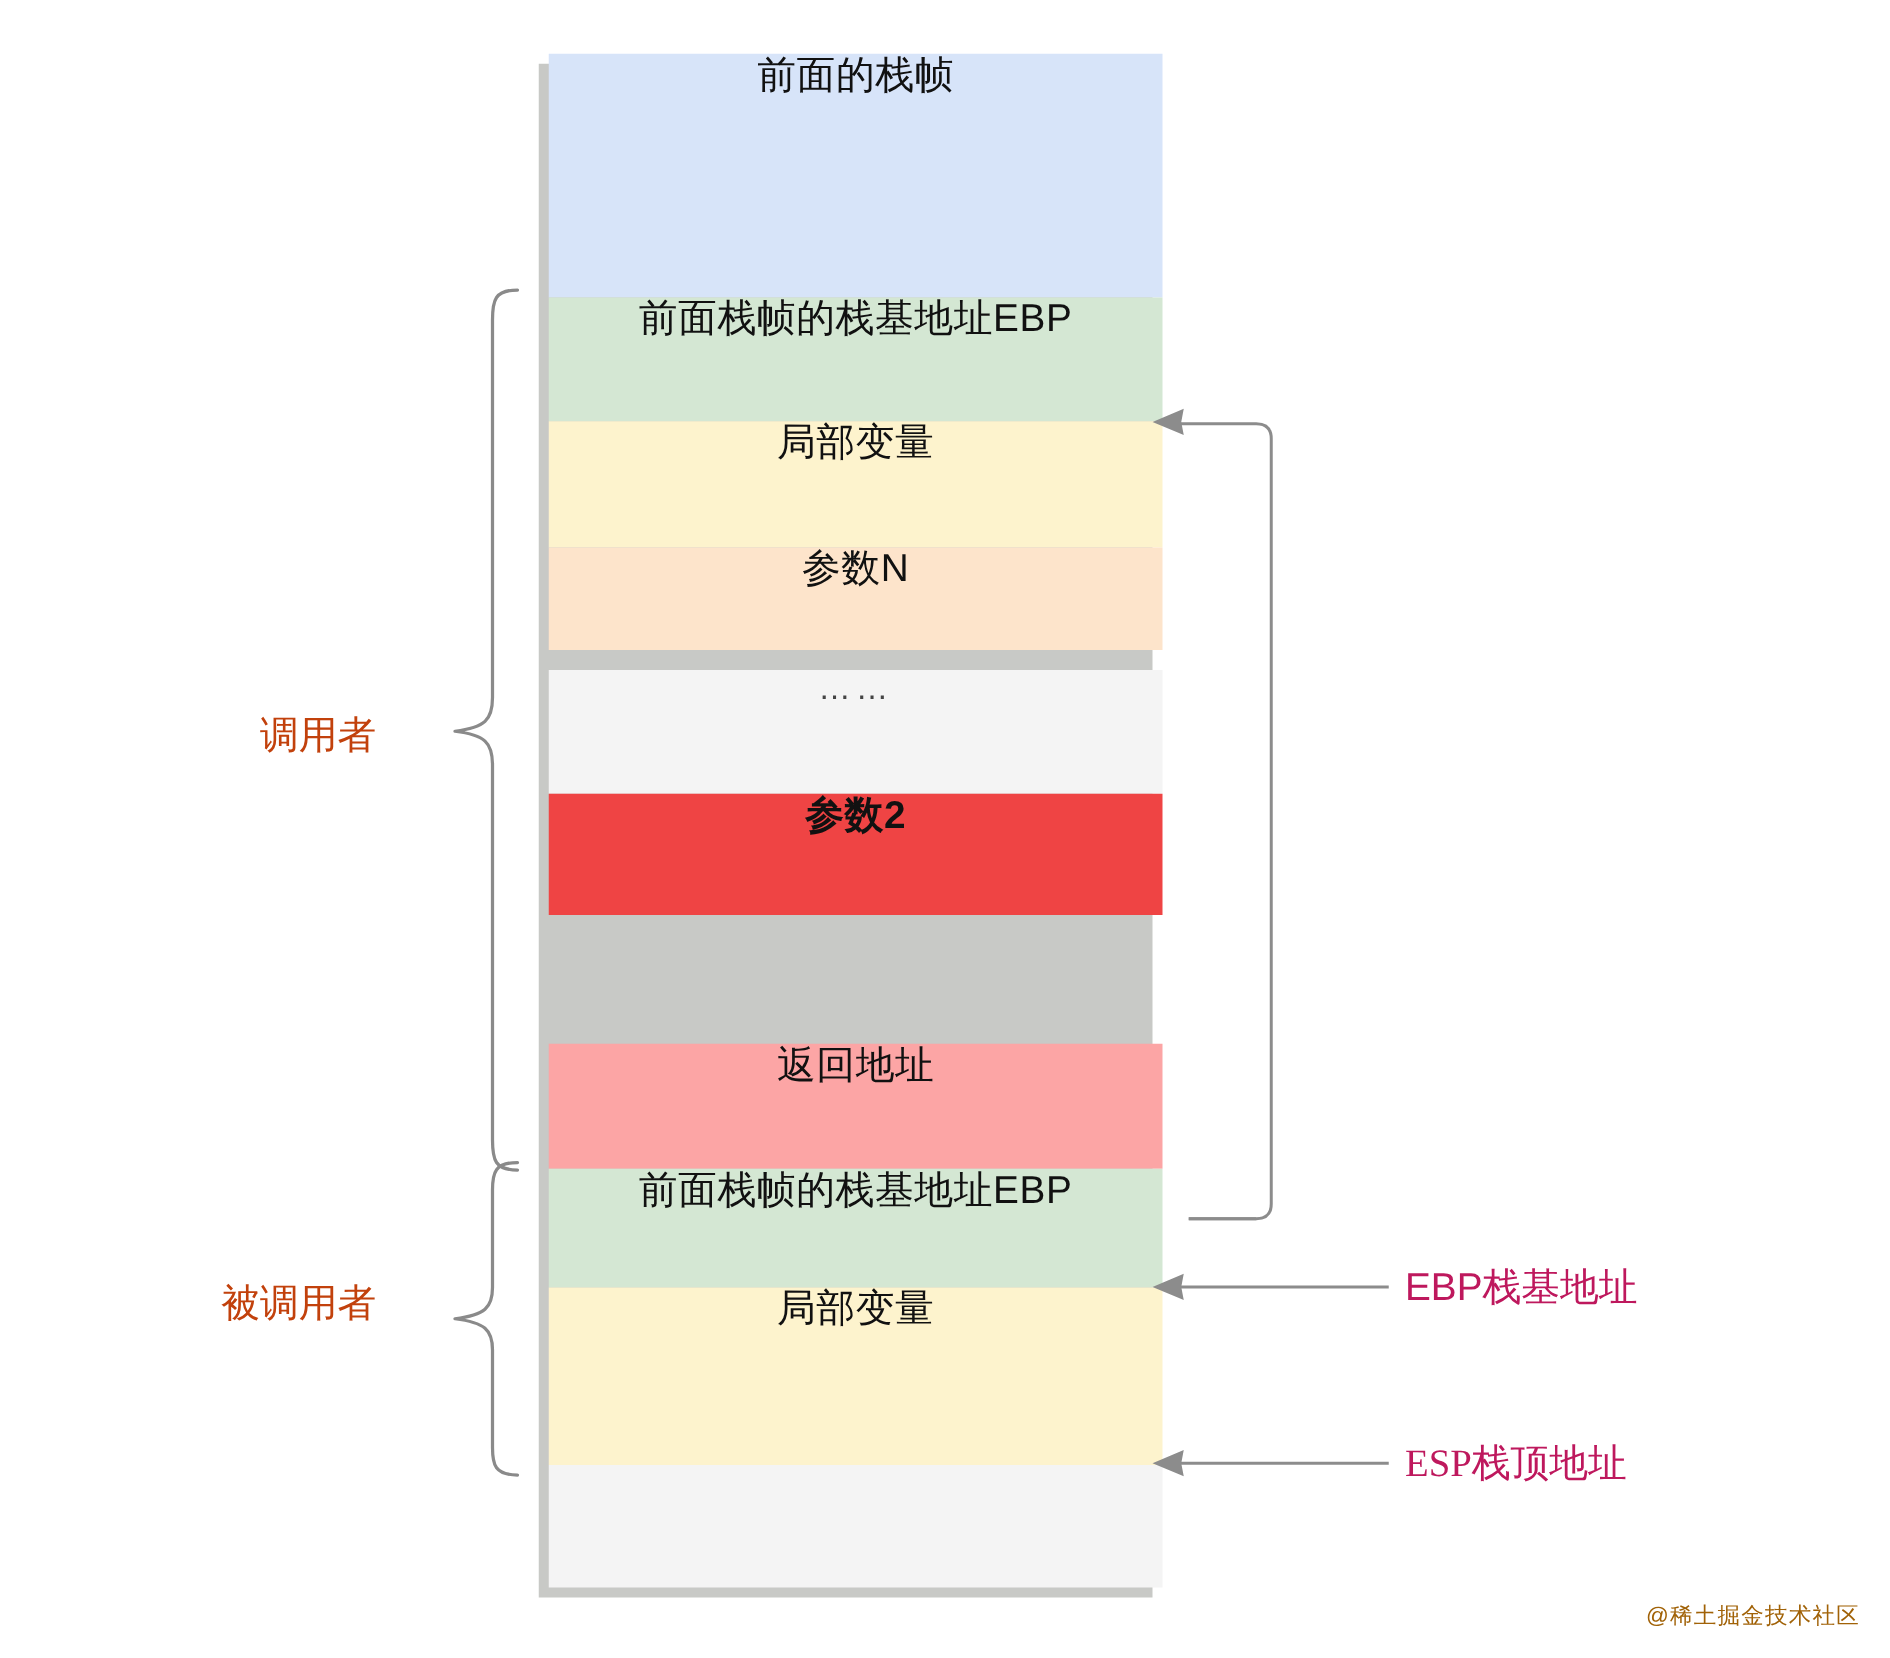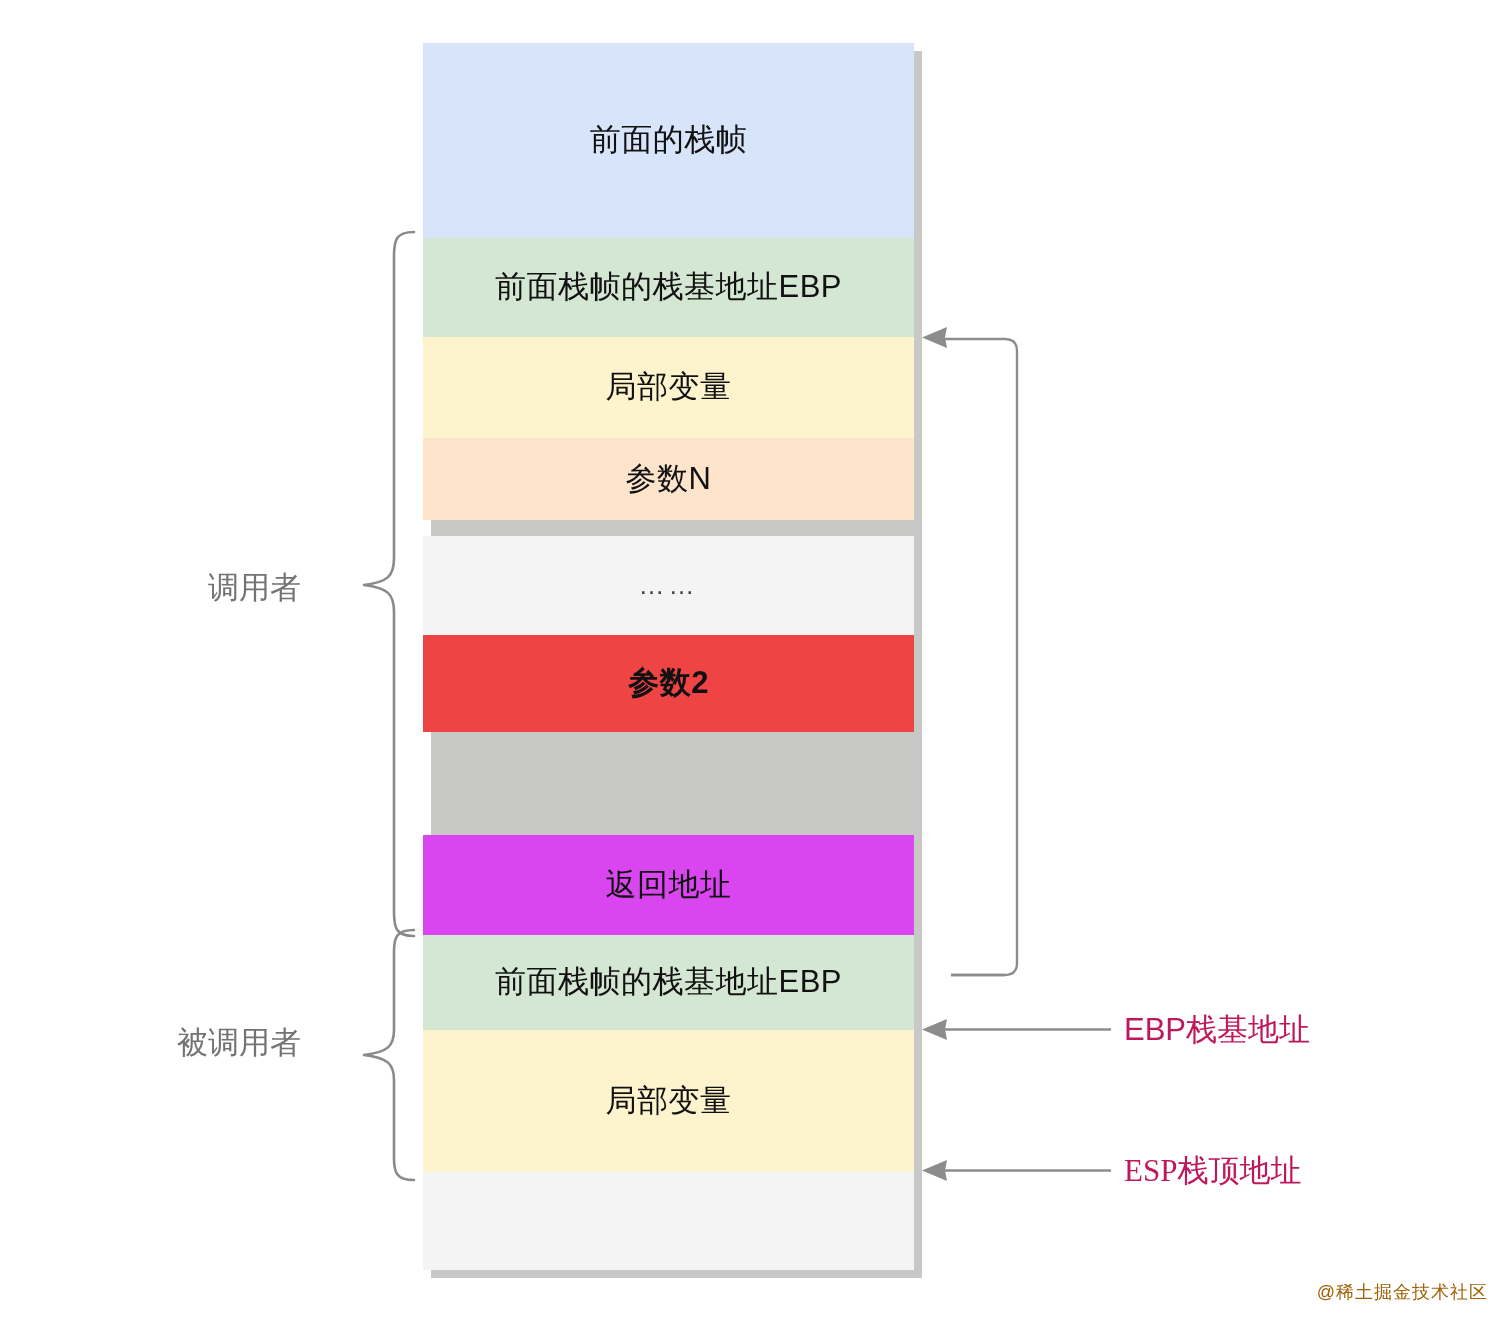--- a/index.html
+++ b/index.html
@@ -30,25 +30,25 @@
     position: absolute;
     left: 431px;
     top: 51px;
     width: 491px;
     height: 1227px;
     background: #c8c9c6;
     z-index: 0;
   }
   .stack-cell {
     position: absolute;
-    left: 0;
+    left: 16px;
     width: 100%;
     box-sizing: border-box;
     display: flex;
-    align-items: center;
+    align-items: flex-start;
     justify-content: center;
     color: #111111;
     font-size: 31px;
     letter-spacing: 0.5px;
     z-index: 1;
   }
   .cell-label {
     display: block;
     line-height: 1.1;
     white-space: nowrap;
@@ -68,21 +68,21 @@
     fill: none;
     stroke: #8a8a8a;
     stroke-width: 2.6;
     stroke-linecap: round;
     stroke-linejoin: round;
   }
 
   
   .group-label {
     position: absolute;
-    color: #737373;
+    color: #c2410c;
     font-size: 31px;
     white-space: nowrap;
     z-index: 3;
   }
 
   
   .anno-svg {
     position: absolute;
     z-index: 2;
   }
@@ -144,21 +144,21 @@
 
     <div class="stack-cell" style="top: 493px; height: 99px; background: rgb(244, 244, 244);">
       <span class="cell-label dots-label">……</span>
     </div>
 
     <div class="stack-cell" style="top: 592px; height: 97px; background: #ef4444; font-weight: bold;">
       <span class="cell-label">参数2</span>
     </div>
 
 
-    <div class="stack-cell" style="top: 792px; height: 100px; background: #d946ef;">
+    <div class="stack-cell" style="top: 792px; height: 100px; background: #fca5a5;">
       <span class="cell-label">返回地址</span>
     </div>
 
     <div class="stack-cell" style="top: 892px; height: 95px; background: rgb(212, 231, 211);">
       <span class="cell-label">前面栈帧的栈基地址EBP</span>
     </div>
 
     <div class="stack-cell" style="top: 987px; height: 142px; background: rgb(253, 243, 205);">
       <span class="cell-label">局部变量</span>
     </div>

